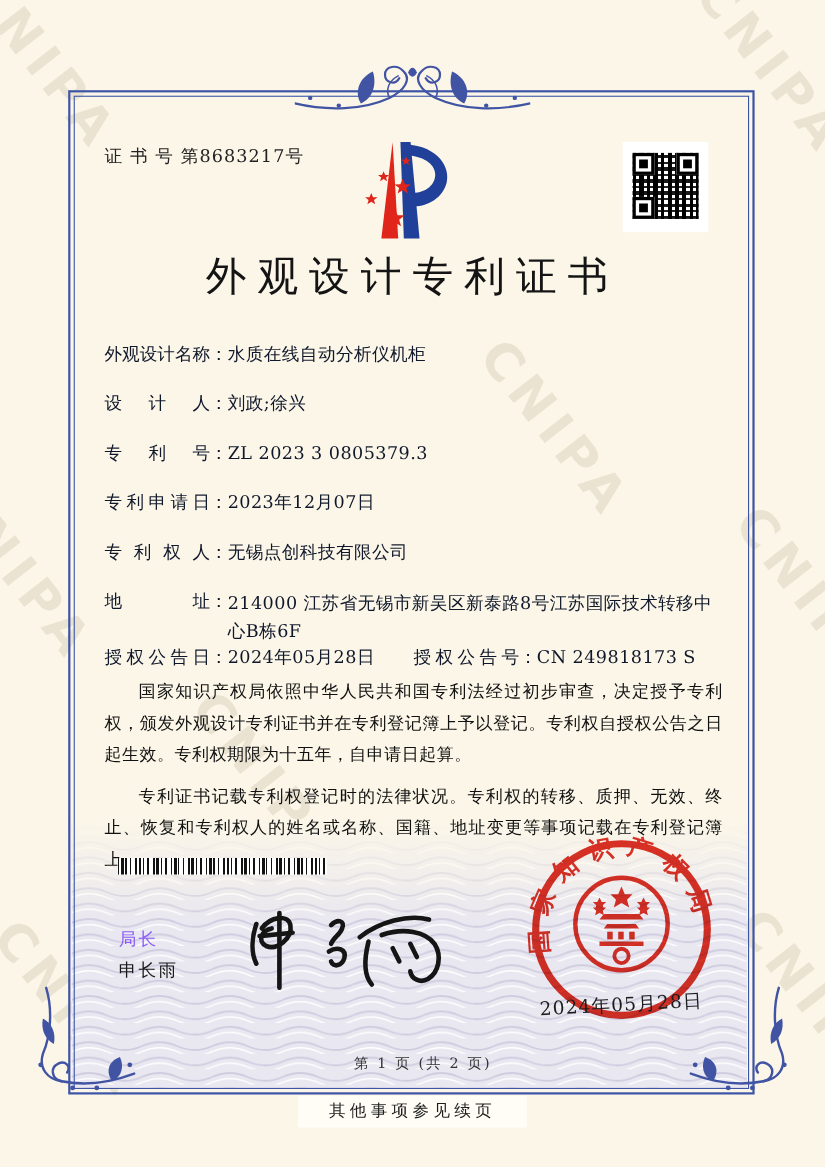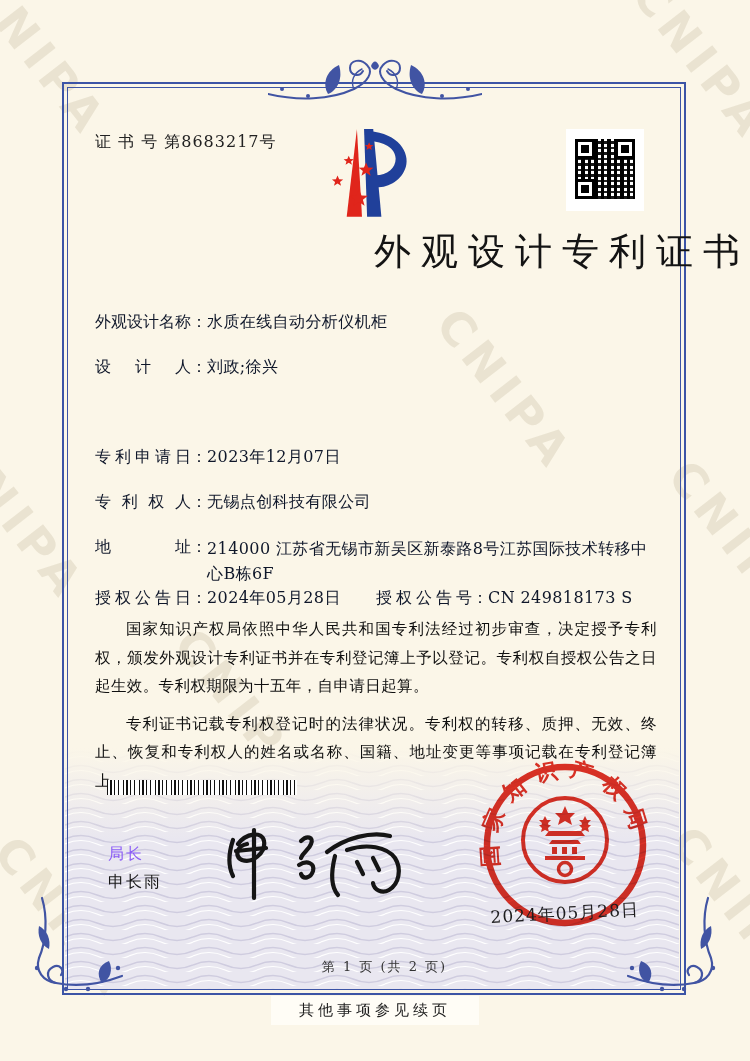--- a/index.html
+++ b/index.html
@@ -33,21 +33,21 @@
 
   .qr{position:absolute;left:566px;top:129px;width:78px;height:82px;background:#fff;}
   .qr-inner{position:absolute;left:9px;top:10px;width:60px;height:60px;
     background:
       repeating-linear-gradient(0deg, rgba(0,0,0,.9) 0 3px, transparent 3px 6px, rgba(0,0,0,.85) 6px 8px, transparent 8px 11px),
       repeating-linear-gradient(90deg,#000 0 3px,#fff 3px 6px,#000 6px 10px,#fff 10px 13px);}
   .finder{position:absolute;width:14px;height:14px;border:3px solid #000;background:#fff;}
   .finder::after{content:"";position:absolute;left:3px;top:3px;width:8px;height:8px;background:#000;}
   .f-tl{left:9px;top:10px}.f-tr{right:9px;top:10px}.f-bl{left:9px;bottom:12px}
 
-  .title{position:absolute;left:0;right:0;top:227px;text-align:right;
+  .title{position:absolute;left:0;right:0;top:227px;text-align:center;
          font-size:37px;letter-spacing:10px;font-weight:500;color:#141414;}
 
   .frow{position:absolute;left:95px;font-size:16px;color:#0f172a;width:568px;}
   .r1{top:312px}.r2{top:357px}.r3{top:402px}.r4{top:447px}.r5{top:492px}.r6{top:537px}.r7{top:588px}
   .flabel{display:inline-block;width:96px;text-align:justify;text-align-last:justify;vertical-align:top;}
   .fcolon{vertical-align:top;}
   .fvalue{display:inline-block;vertical-align:top;letter-spacing:.4px;}
   .fvalue.wrap{width:452px;line-height:1.55;}
   .pair2{position:absolute;left:281px;top:0;}
 
@@ -169,20 +169,23 @@
     <div class="finder f-bl"></div>
   </div>
 
   <div class="title">外观设计专利证书</div>
 
   <div class="frow r1">
     <span class="flabel">外观设计名称</span><span class="fcolon">：</span><span class="fvalue">水质在线自动分析仪机柜</span>
   </div>
   <div class="frow r2">
     <span class="flabel">设计人</span><span class="fcolon">：</span><span class="fvalue">刘政;徐兴</span>
+  </div>
+  <div class="frow r3">
+    <span class="flabel">专利号</span><span class="fcolon">：</span><span class="fvalue">ZL 2023 3 0805379.3</span>
   </div>
   <div class="frow r4">
     <span class="flabel">专利申请日</span><span class="fcolon">：</span><span class="fvalue">2023年12月07日</span>
   </div>
   <div class="frow r5">
     <span class="flabel">专利权人</span><span class="fcolon">：</span><span class="fvalue">无锡点创科技有限公司</span>
   </div>
   <div class="frow r6">
     <span class="flabel">地址</span><span class="fcolon">：</span><span class="fvalue wrap">214000 江苏省无锡市新吴区新泰路8号江苏国际技术转移中心B栋6F</span>
   </div>

